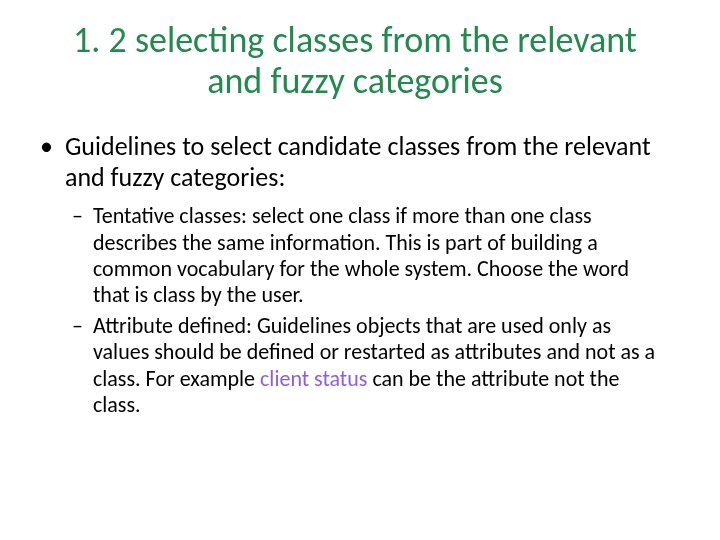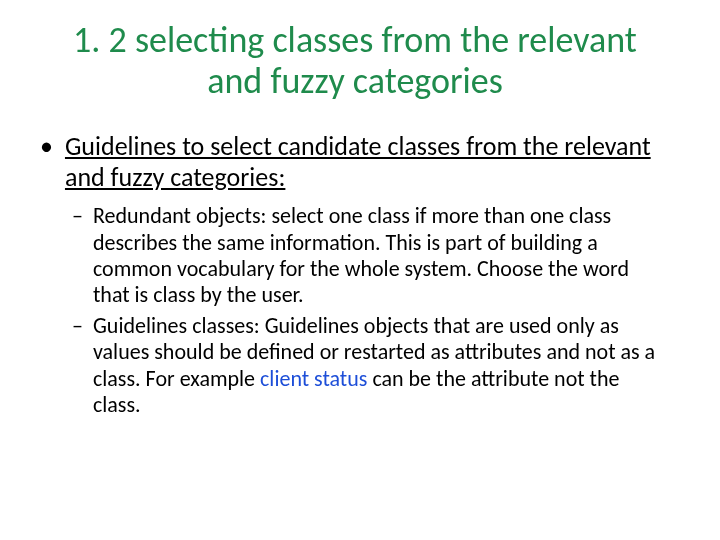--- a/index.html
+++ b/index.html
@@ -34,21 +34,20 @@
       color: #000000;
       line-height: 1.2;
       margin-bottom: 10px;
     }
     .bullet-marker {
       margin-right: 12px;
       flex-shrink: 0;
     }
     .bullet-text {
       flex: 1;
-      text-decoration: underline;
     }
     .sub-list {
       list-style: none;
       padding-left: 32px;
       margin-top: 4px;
     }
     .sub-item {
       display: flex;
       font-size: 22px;
       color: #000000;
@@ -56,37 +55,37 @@
       margin-bottom: 4px;
     }
     .sub-marker {
       margin-right: 10px;
       flex-shrink: 0;
     }
     .sub-text {
       flex: 1;
     }
     .green-term {
-      color: #1d4ed8;
+      color: #8b5cf6;
     }
   </style>
 </head>
 <body>
 
 <h1 class="slide-title">1. 2 selecting classes from the relevant and fuzzy categories</h1>
 
 <ul class="bullet-list">
   <li class="bullet-item">
     <span class="bullet-marker">•</span>
     <span class="bullet-text">Guidelines to select candidate classes from the relevant and fuzzy categories:</span>
   </li>
 </ul>
 
 <ul class="sub-list">
   <li class="sub-item">
     <span class="sub-marker">–</span>
-    <span class="sub-text"><span>Redundant objects: </span><span>select one class if more than one class describes the same information. This is part of building a common vocabulary for the whole system. Choose the word that is class by the user.</span></span>
+    <span class="sub-text"><span>Tentative classes: </span><span>select one class if more than one class describes the same information. This is part of building a common vocabulary for the whole system. Choose the word that is class by the user.</span></span>
   </li>
   <li class="sub-item">
     <span class="sub-marker">–</span>
-    <span class="sub-text"><span>Guidelines classes: </span><span>Guidelines objects that are used only as values should be defined or restarted as attributes and not as a class. For example </span><span class="green-term">client status </span><span>can be the attribute not the class.</span></span>
+    <span class="sub-text"><span>Attribute defined: </span><span>Guidelines objects that are used only as values should be defined or restarted as attributes and not as a class. For example </span><span class="green-term">client status </span><span>can be the attribute not the class.</span></span>
   </li>
 </ul>
 
 </body></html>

